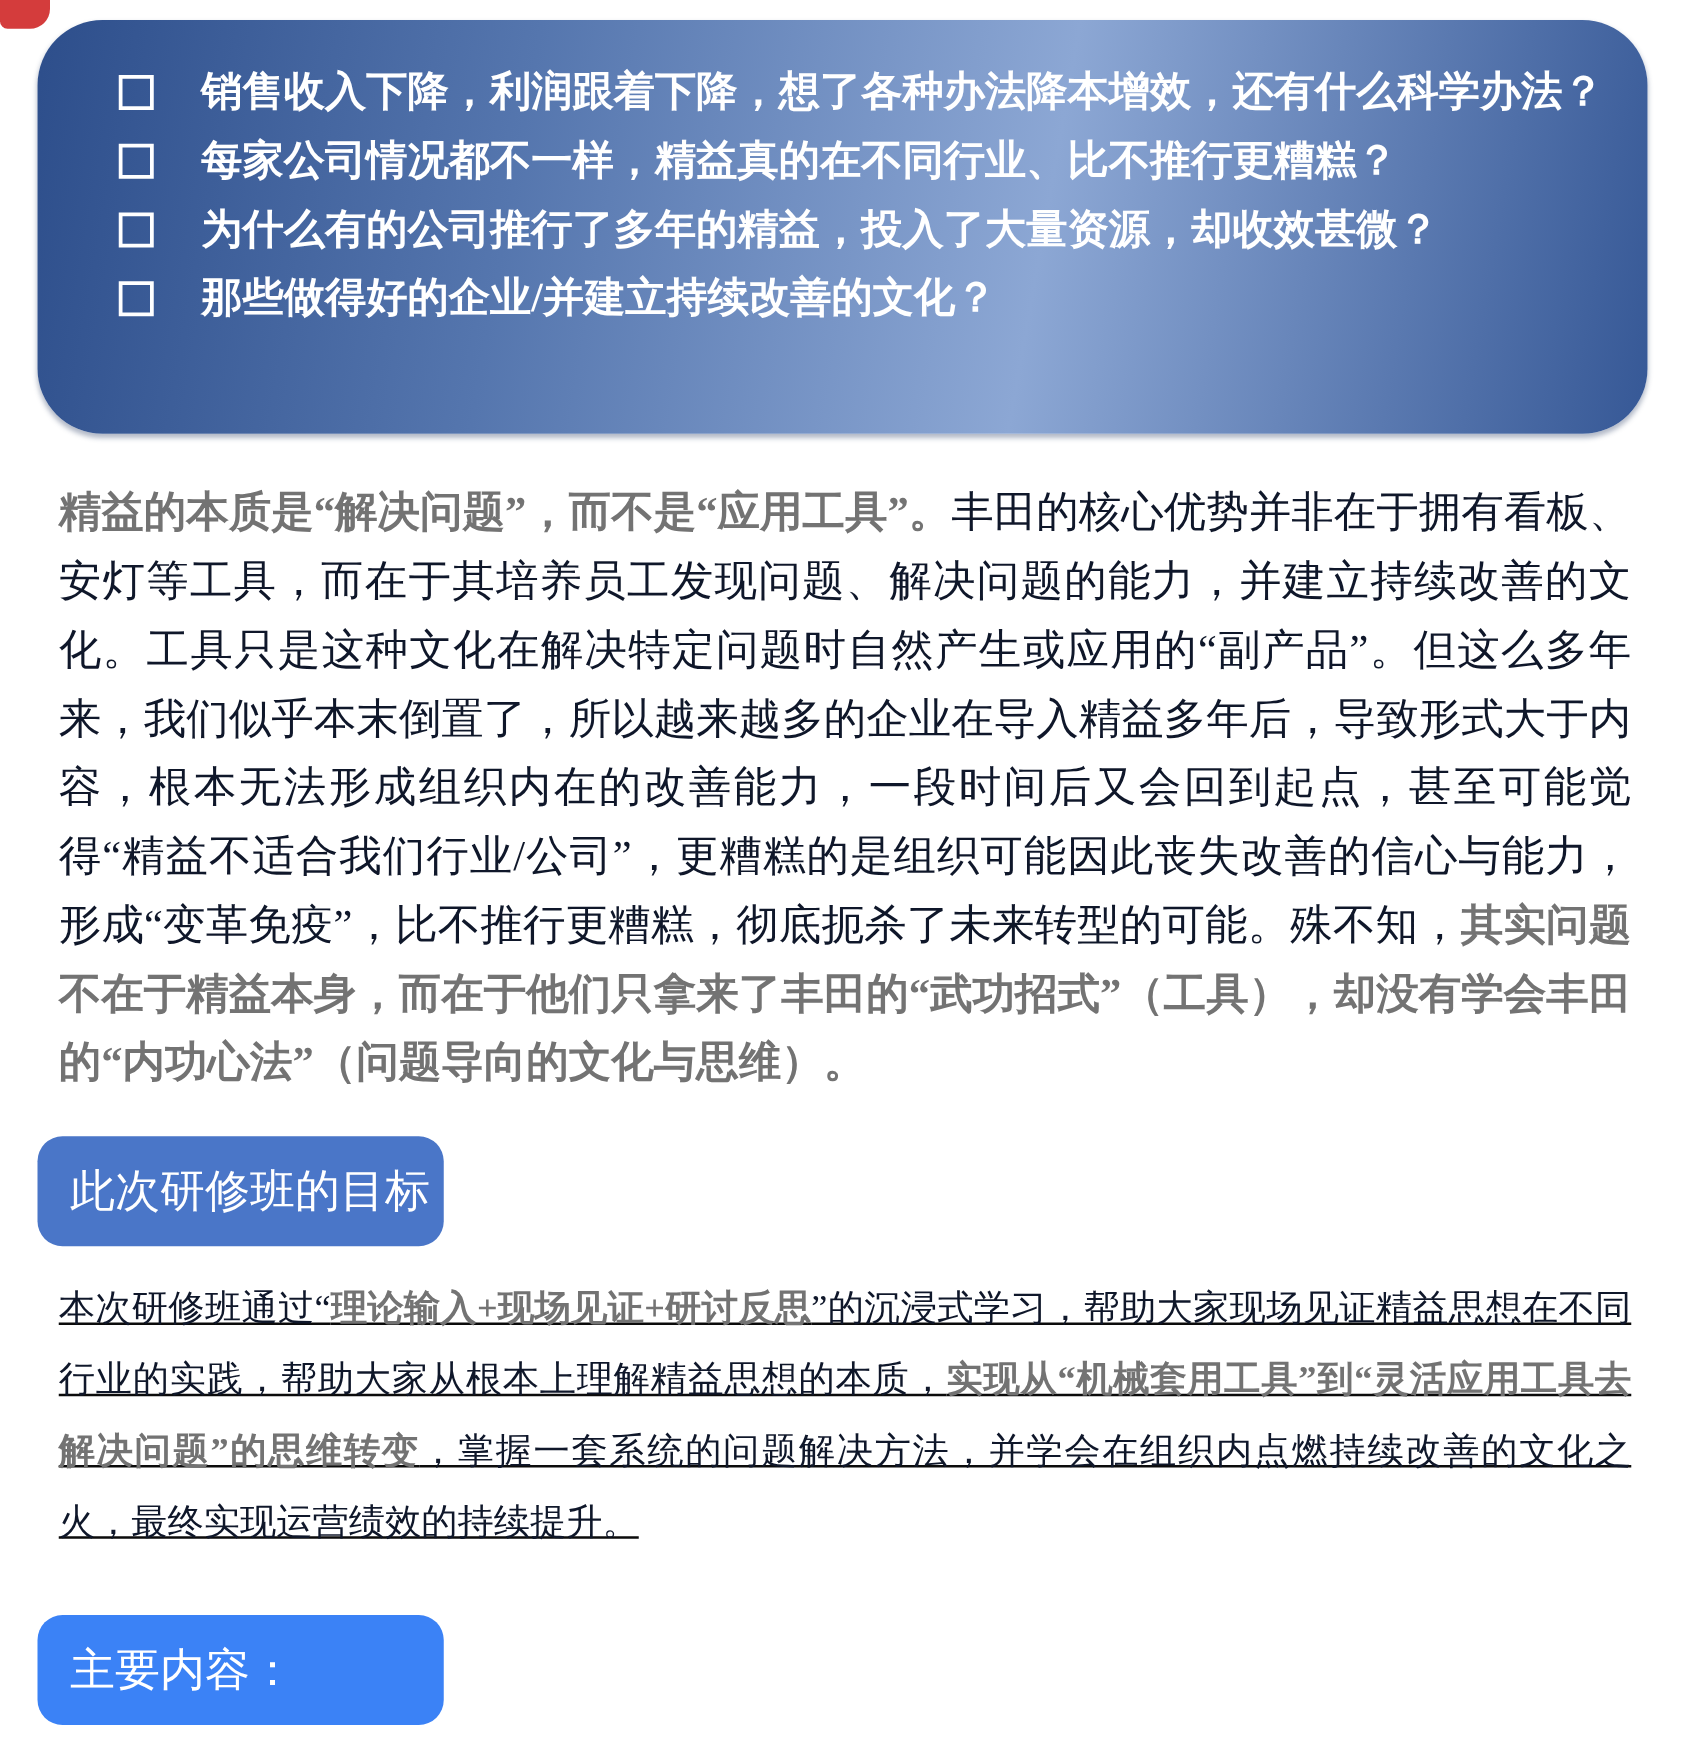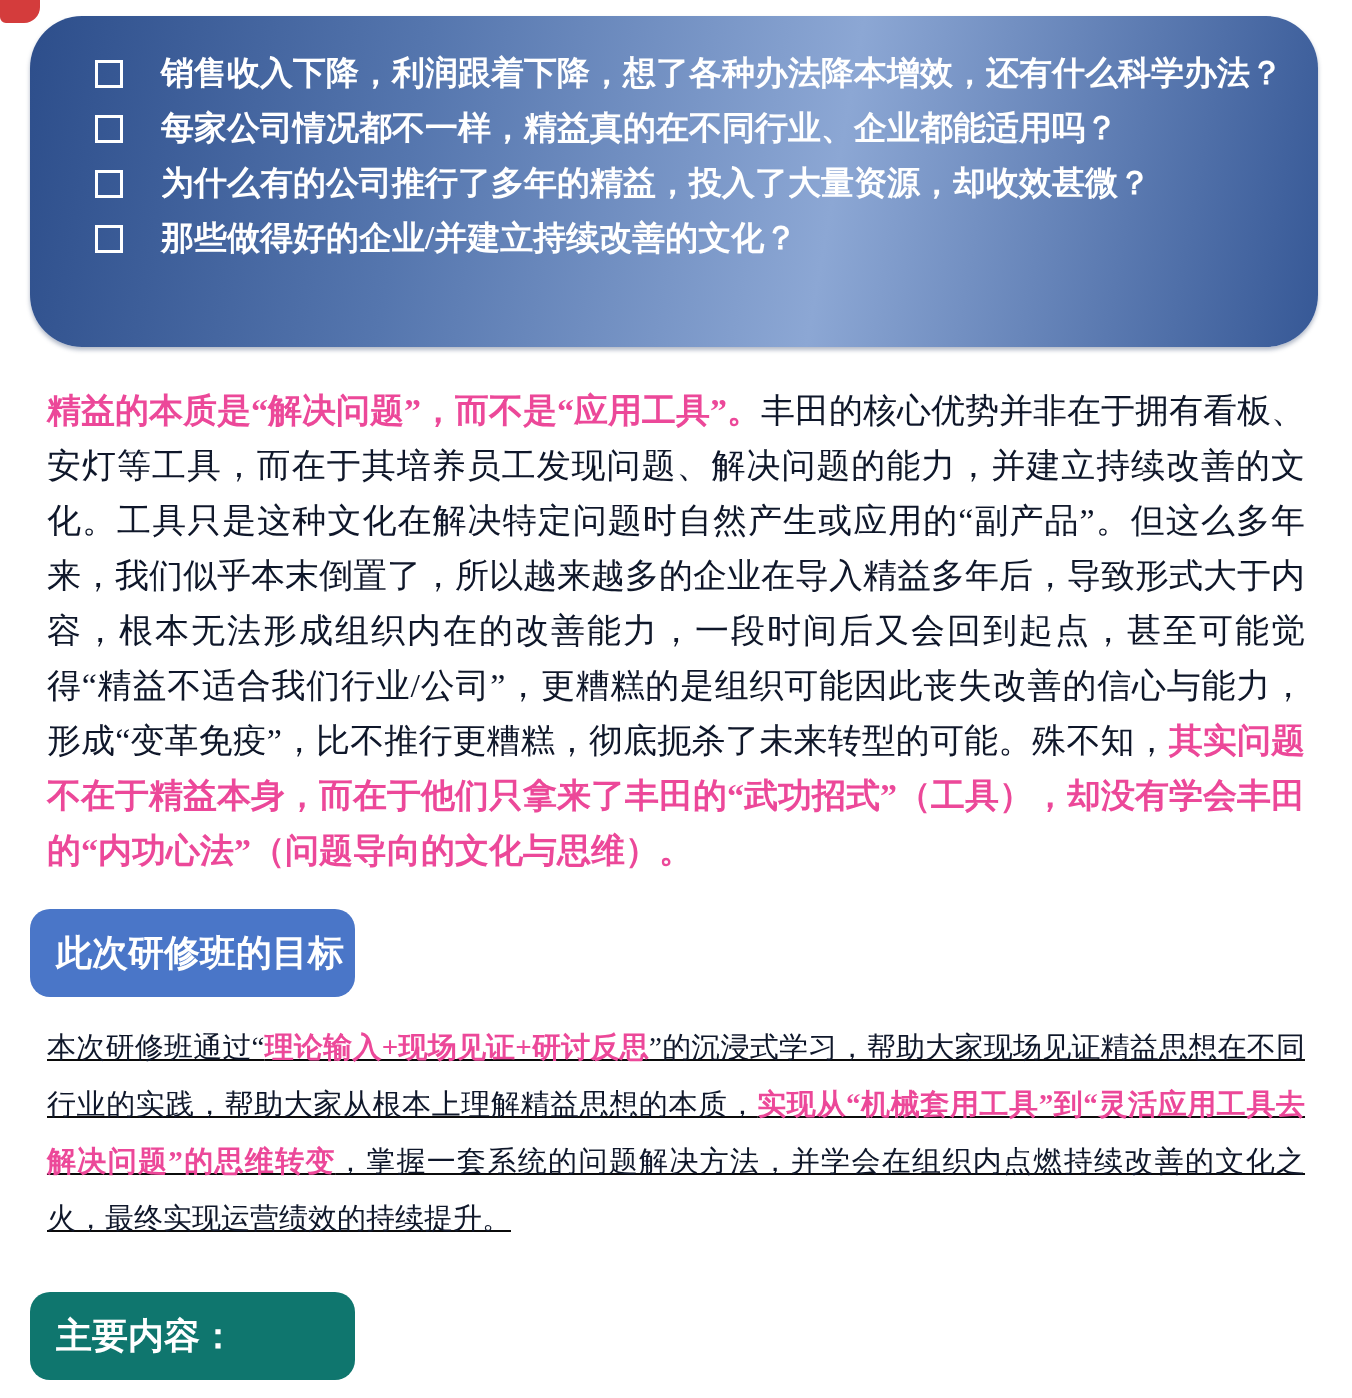--- a/index.html
+++ b/index.html
@@ -27,58 +27,58 @@
   .cbx{
     flex:0 0 auto;width:22px;height:22px;border:3px solid #ffffff;
     margin-right:38px;display:inline-block;
   }
   .para{
     position:absolute;left:47px;width:1258px;
     text-align:justify;color:#0b0b0b;
   }
   .para1{top:383px;font-size:34px;line-height:55px;}
   .para2{top:1019px;font-size:29px;line-height:57px;text-decoration:underline;}
-  .seg-blue{color:#ec4899;font-weight:bold;}
+  .seg-blue{color:#737373;font-weight:bold;}
   .seg-black{color:#0f172a;font-weight:normal;}
   .pill{
     position:absolute;left:30px;width:325px;height:88px;
     border-radius:20px;background:#4a76c8;
     display:flex;align-items:center;box-sizing:border-box;padding-left:26px;
-    color:#ffffff;font-weight:bold;font-size:36px;white-space:nowrap;
+    color:#ffffff;font-weight:normal;font-size:36px;white-space:nowrap;
   }
   .pill1{top:909px;}
   .pill2{top:1292px;}
 </style>
 </head>
 <body>
 
 <div class="red-fragment" style="background: rgb(212, 60, 60);"></div>
 
 <div class="qbox">
     <div class="qitem">
       <span class="cbx"></span>
       <span>销售收入下降，利润跟着下降，想了各种办法降本增效，还有什么科学办法？</span>
     </div>
     <div class="qitem">
       <span class="cbx"></span>
-      <span>每家公司情况都不一样，精益真的在不同行业、企业都能适用吗？</span>
+      <span>每家公司情况都不一样，精益真的在不同行业、比不推行更糟糕？</span>
     </div>
     <div class="qitem">
       <span class="cbx"></span>
       <span>为什么有的公司推行了多年的精益，投入了大量资源，却收效甚微？</span>
     </div>
     <div class="qitem">
       <span class="cbx"></span>
       <span>那些做得好的企业/并建立持续改善的文化？</span>
     </div>
   </div>
 
 <div class="para para1"><span class="seg-blue">精益的本质是“解决问题”，而不是“应用工具”。</span><span class="seg-black">丰田的核心优势并非在于拥有看板、安灯等工具，而在于其培养员工发现问题、解决问题的能力，并建立持续改善的文化。工具只是这种文化在解决特定问题时自然产生或应用的“副产品”。但这么多年来，我们似乎本末倒置了，所以越来越多的企业在导入精益多年后，导致形式大于内容，根本无法形成组织内在的改善能力，一段时间后又会回到起点，甚至可能觉得“精益不适合我们行业/公司”，更糟糕的是组织可能因此丧失改善的信心与能力，形成“变革免疫”，比不推行更糟糕，彻底扼杀了未来转型的可能。殊不知，</span><span class="seg-blue">其实问题不在于精益本身，而在于他们只拿来了丰田的“武功招式”（工具），却没有学会丰田的“内功心法”（问题导向的文化与思维）。</span></div>
 
 <div class="pill pill1" style="background: rgb(74, 118, 200);">
   <span>此次研修班的目标：</span>
 </div>
 
 <div class="para para2"><span class="seg-black">本次研修班通过“</span><span class="seg-blue">理论输入+现场见证+研讨反思</span><span class="seg-black">”的沉浸式学习，帮助大家现场见证精益思想在不同行业的实践，帮助大家从根本上理解精益思想的本质，</span><span class="seg-blue">实现从“机械套用工具”到“灵活应用工具去解决问题”的思维转变</span><span class="seg-black">，掌握一套系统的问题解决方法，并学会在组织内点燃持续改善的文化之火，最终实现运营绩效的持续提升。</span></div>
 
-<div class="pill pill2" style="background: #0f766e;">
+<div class="pill pill2" style="background: #3b82f6;">
   <span>主要内容：</span>
 </div>
 
 </body></html>

